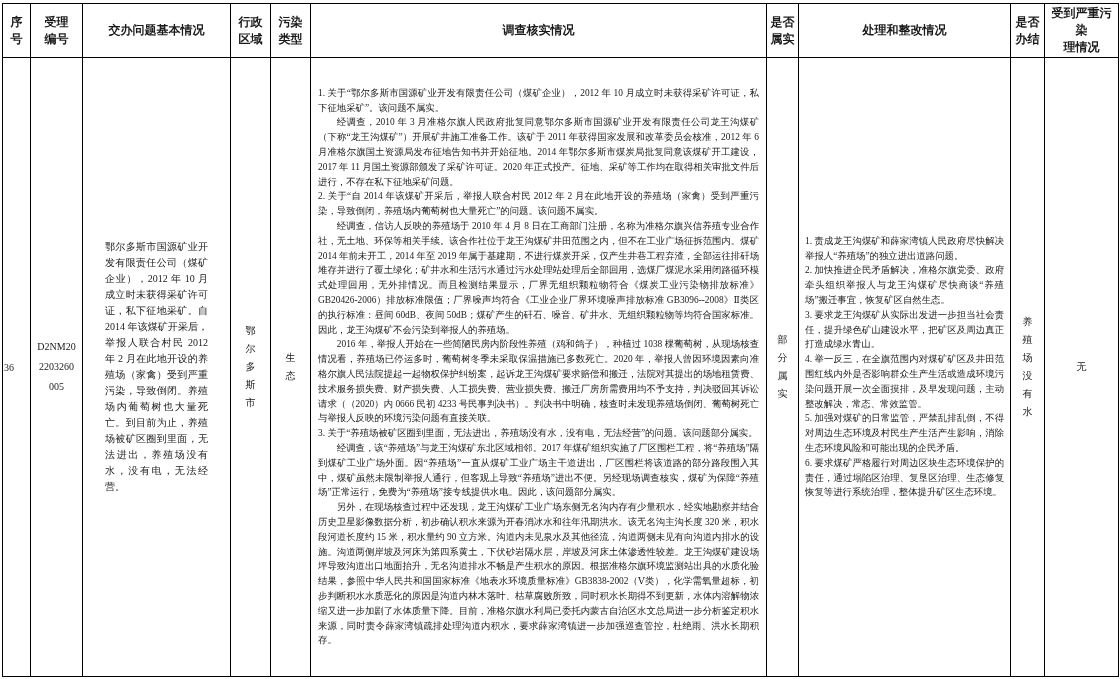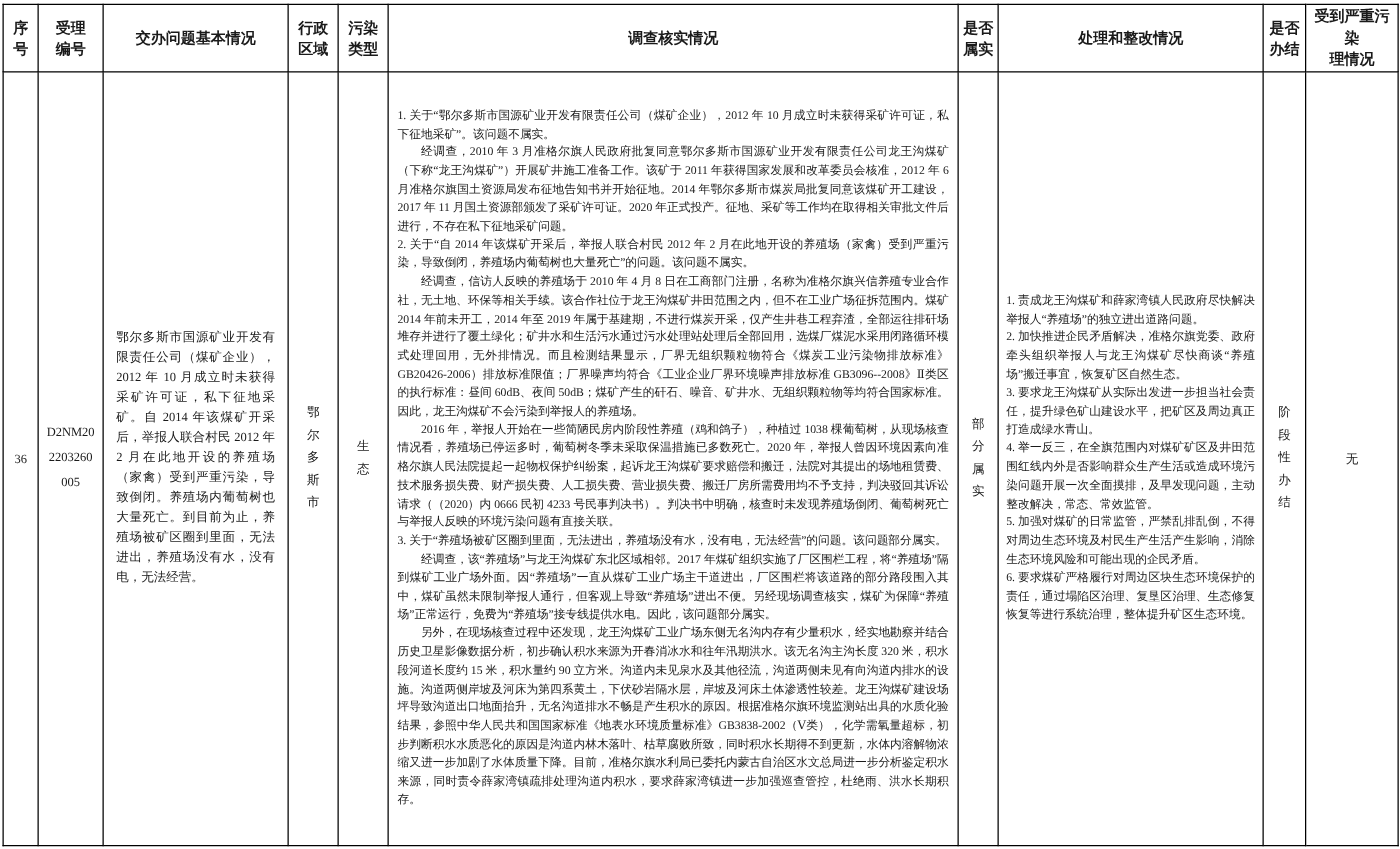--- a/index.html
+++ b/index.html
@@ -5,24 +5,24 @@
   html,body{margin:0;padding:0;background:#ffffff;}
   body{width:1120px;height:679px;position:relative;
        font-family:"Liberation Serif","DejaVu Serif",serif;color:#1a1a1a;}
   table.report{position:absolute;left:2px;top:3px;width:1116px;height:674px;
        border-collapse:collapse;table-layout:fixed;}
   .report th,.report td{border:1px solid #000;vertical-align:middle;
        overflow:hidden;box-sizing:border-box;}
   .report th{font-size:12px;font-weight:bold;text-align:center;
        white-space:pre-line;line-height:17px;height:37px;padding:1px 2px;}
   .report td{font-size:9.4px;}
-  td.center{text-align:center;}
+  td.center{text-align:left;}
   td.casenum{font-size:10px;text-align:center;padding:0 6px;
        word-break:break-all;line-height:20px;font-family:"Liberation Serif","DejaVu Serif",serif;}
-  td.problem{font-size:10px;line-height:16px;text-align:justify;padding:4px 10px;}
+  td.problem{font-size:10px;line-height:16px;text-align:justify;padding:4px 22px;}
   td.bigtext{line-height:14.8px;text-align:justify;padding:13px 7px;vertical-align:middle;}
   td.handling{line-height:14.8px;text-align:justify;padding:3px 6px;vertical-align:middle;}
   .vert{width:1em;margin:10px auto;word-break:break-all;line-height:1.8;
        text-align:center;font-size:10px;}
   .para{margin:0;}
   .para.indent{text-indent:2em;}
   td.bigtext .para, td.handling .para{margin:0;}
   td.acc{text-align:center;font-size:10px;}
 </style>
 </head>
@@ -88,18 +88,18 @@
       </td>
       <td class="handling">
           <p class="para">1. 责成龙王沟煤矿和薛家湾镇人民政府尽快解决举报人“养殖场”的独立进出道路问题。</p>
           <p class="para">2. 加快推进企民矛盾解决，准格尔旗党委、政府牵头组织举报人与龙王沟煤矿尽快商谈“养殖场”搬迁事宜，恢复矿区自然生态。</p>
           <p class="para">3. 要求龙王沟煤矿从实际出发进一步担当社会责任，提升绿色矿山建设水平，把矿区及周边真正打造成绿水青山。</p>
           <p class="para">4. 举一反三，在全旗范围内对煤矿矿区及井田范围红线内外是否影响群众生产生活或造成环境污染问题开展一次全面摸排，及早发现问题，主动整改解决，常态、常效监管。</p>
           <p class="para">5. 加强对煤矿的日常监管，严禁乱排乱倒，不得对周边生态环境及村民生产生活产生影响，消除生态环境风险和可能出现的企民矛盾。</p>
           <p class="para">6. 要求煤矿严格履行对周边区块生态环境保护的责任，通过塌陷区治理、复垦区治理、生态修复恢复等进行系统治理，整体提升矿区生态环境。</p>
         </td>
       <td>
-        <div class="vert">阶段性办结</div>
+        <div class="vert">养殖场没有水</div>
       </td>
       <td class="acc">无</td>
     </tr>
   </tbody>
 </table>
 
 </body></html>

